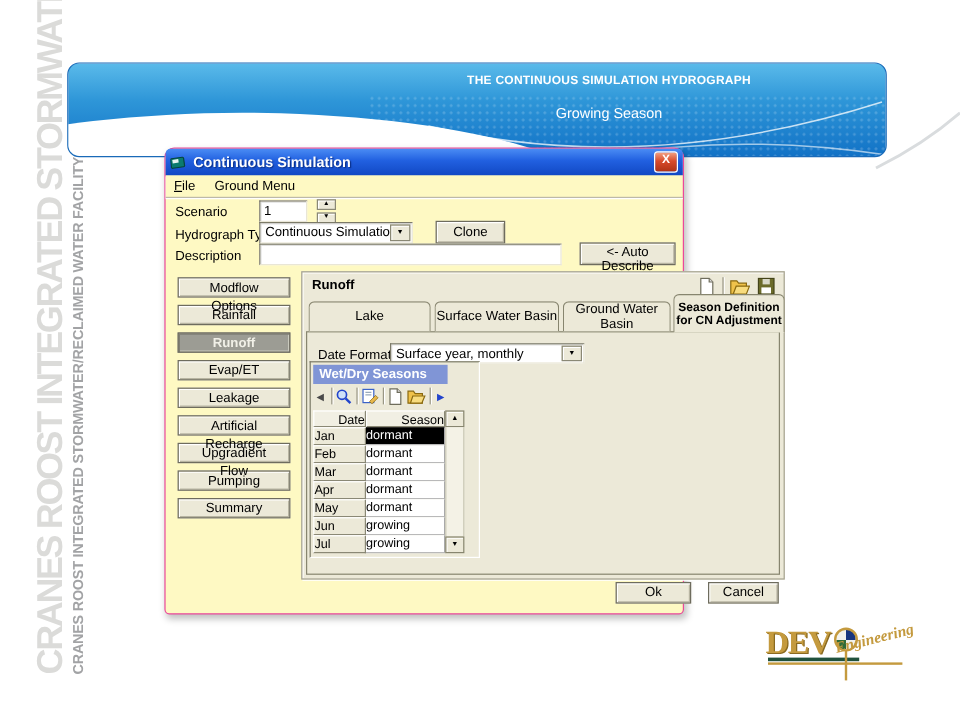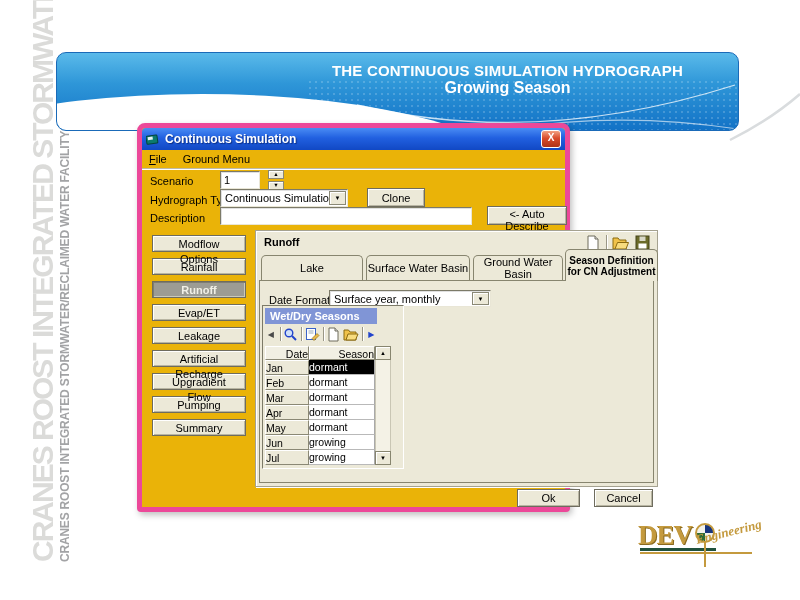--- a/index.html
+++ b/index.html
@@ -9,32 +9,32 @@
   
   .band{position:absolute;left:56px;top:52px;width:681px;height:77px;border-radius:10px;
         background:linear-gradient(180deg,#5ABAEA 0%,#2E96D8 40%,#1272C6 100%);overflow:hidden;
         border:1px solid #1A6AB8}
   .band-dots{position:absolute;left:250px;top:26px;right:0;height:51px;
         background-image:radial-gradient(rgba(255,255,255,.4) 1px,transparent 1.4px);
         background-size:6px 6px;opacity:.45}
   .band-swoosh{position:absolute;left:-180px;top:41px;width:650px;height:180px;background:#fff;border-radius:50%}
   .band-lines{position:absolute;left:0;top:0}
   .band-titles{position:absolute;left:230px;right:10px;top:9px;text-align:center;color:#fff}
-  .band-t1{font-size:15px;font-weight:bold;letter-spacing:.2px}
-  .band-t2{font-size:16px;font-weight:bold;margin-top:0}
+  .band-t1{font-size:10px;font-weight:bold;letter-spacing:.2px}
+  .band-t2{font-size:12px;font-weight:normal;margin-top:14px}
   .corner-curve{position:absolute;left:0;top:0}
 
   .side-big{position:absolute;left:26px;top:562px;transform-origin:0 0;transform:rotate(-90deg);
         font-weight:bold;font-size:30px;letter-spacing:-2px;color:#DBDBD9;white-space:nowrap}
   .side-small{position:absolute;left:58px;top:562px;transform-origin:0 0;transform:rotate(-90deg);
         font-weight:bold;font-size:12px;letter-spacing:-.2px;color:#A2A3A5;white-space:nowrap}
 
   
   .dlg{position:absolute;left:137px;top:123px;width:433px;height:389px;box-sizing:border-box;
-       border:5px solid #ec4899;border-radius:8px 8px 4px 4px;background:#eab308;
+       border:1px solid #ec4899;border-radius:8px 8px 4px 4px;background:#fef9c3;
        box-shadow:2px 3px 6px rgba(0,0,0,.25)}
   .titlebar{position:absolute;left:0;top:0;right:0;height:22px;border-radius:4px 4px 0 0;
        background:linear-gradient(180deg,#4A8CF4 0%,#2160E0 45%,#1148C4 100%);
        display:flex;align-items:center;padding:0 4px;box-sizing:border-box}
   .title-ic{width:14px;height:13px;position:relative;flex:0 0 auto}
   .title-txt{color:#fff;font-weight:bold;font-size:12px;margin-left:5px;text-shadow:1px 1px 1px #0a2e86}
   .btn-close{margin-left:auto;width:18px;height:16px;border:1px solid #fff;border-radius:3px;
        background:linear-gradient(180deg,#F2A183 0%,#D94B2B 45%,#AE3216 100%);
        color:#fff;font-weight:bold;font-size:10px;line-height:14px;text-align:center;cursor:pointer}
   .menubar{position:absolute;left:0;top:22px;right:0;height:18px;display:flex;align-items:center;gap:16px;

